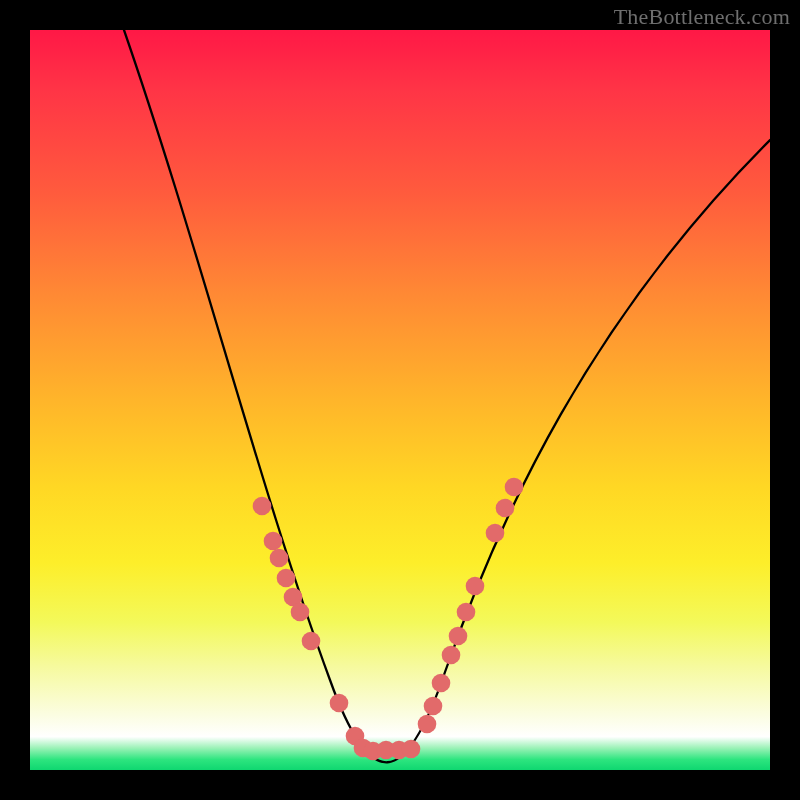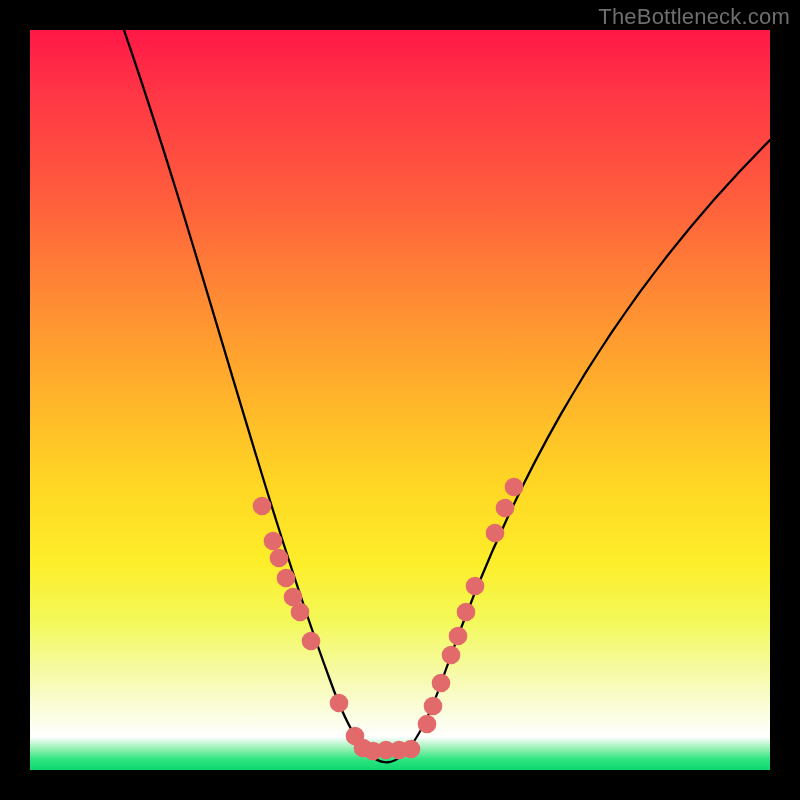--- a/index.html
+++ b/index.html
@@ -42,20 +42,21 @@
     );
   }
   .watermark {
     position: absolute;
     top: 4px;
     right: 10px;
     color: #6e6e6e;
     font-size: 22px;
     letter-spacing: 0.2px;
     user-select: none;
+    font-family: Liberation Serif, serif;
   }
   svg {
     position: absolute;
     left: 0;
     top: 0;
   }
 </style>
 </head>
 <body>
 

